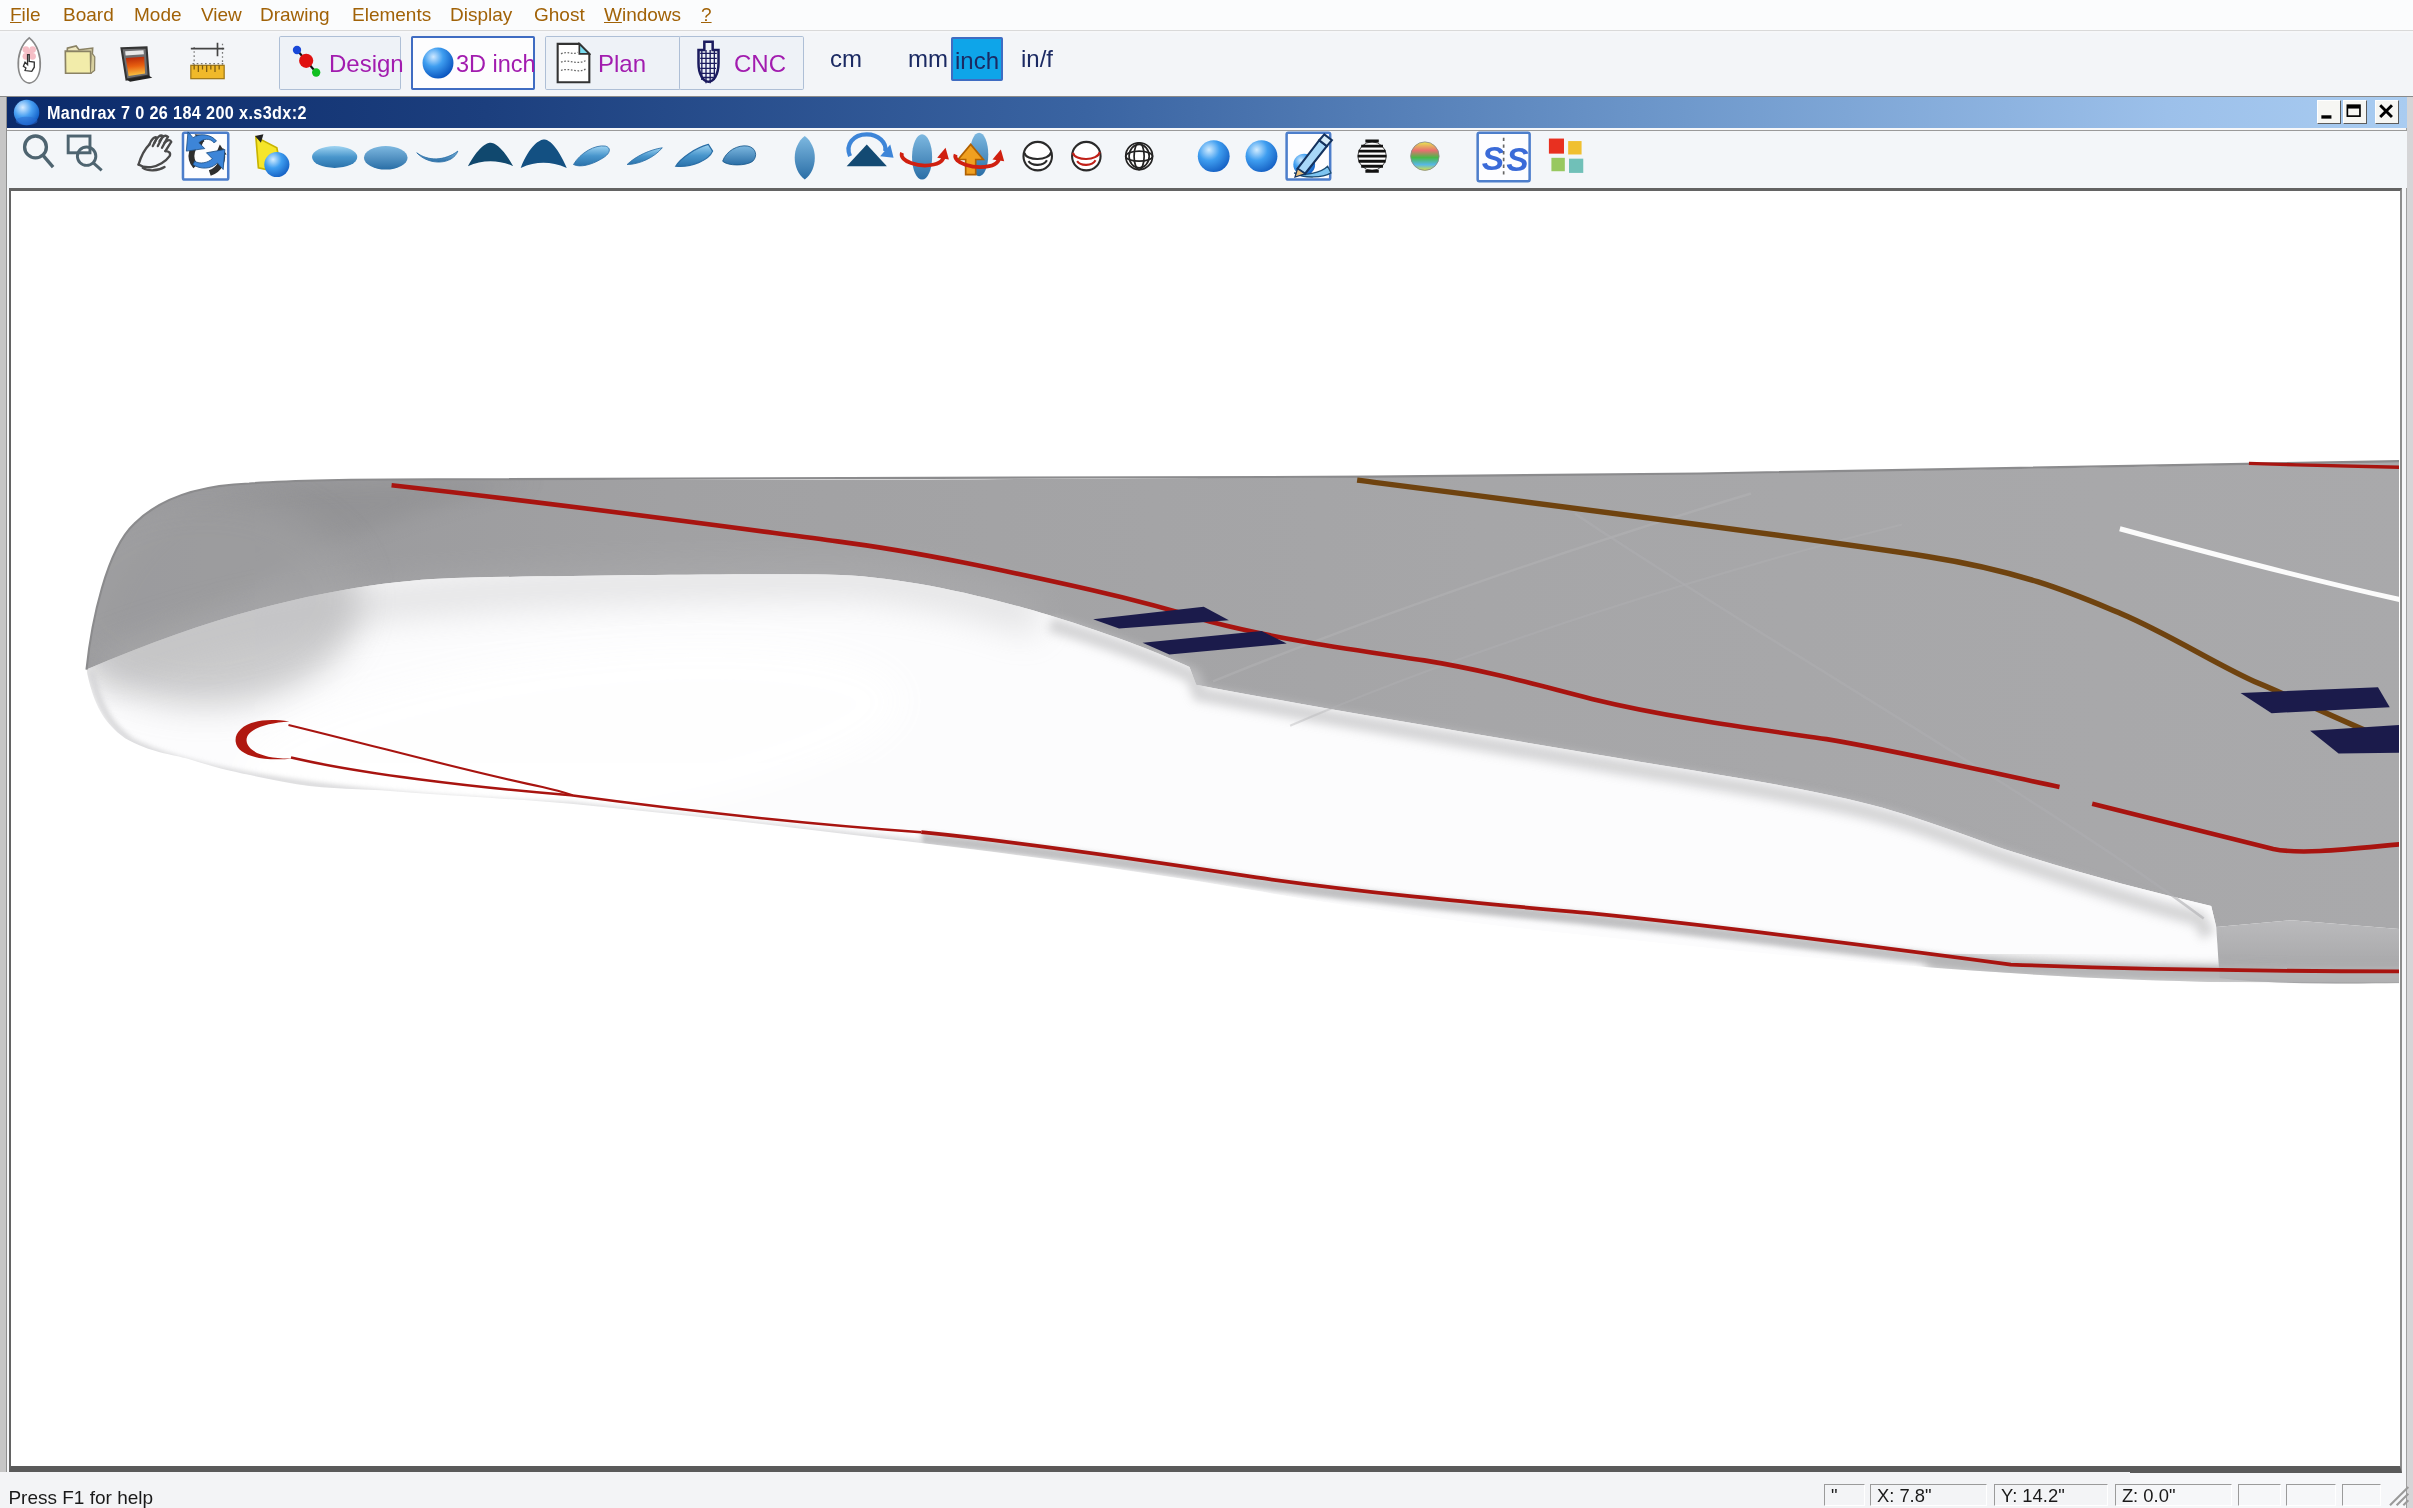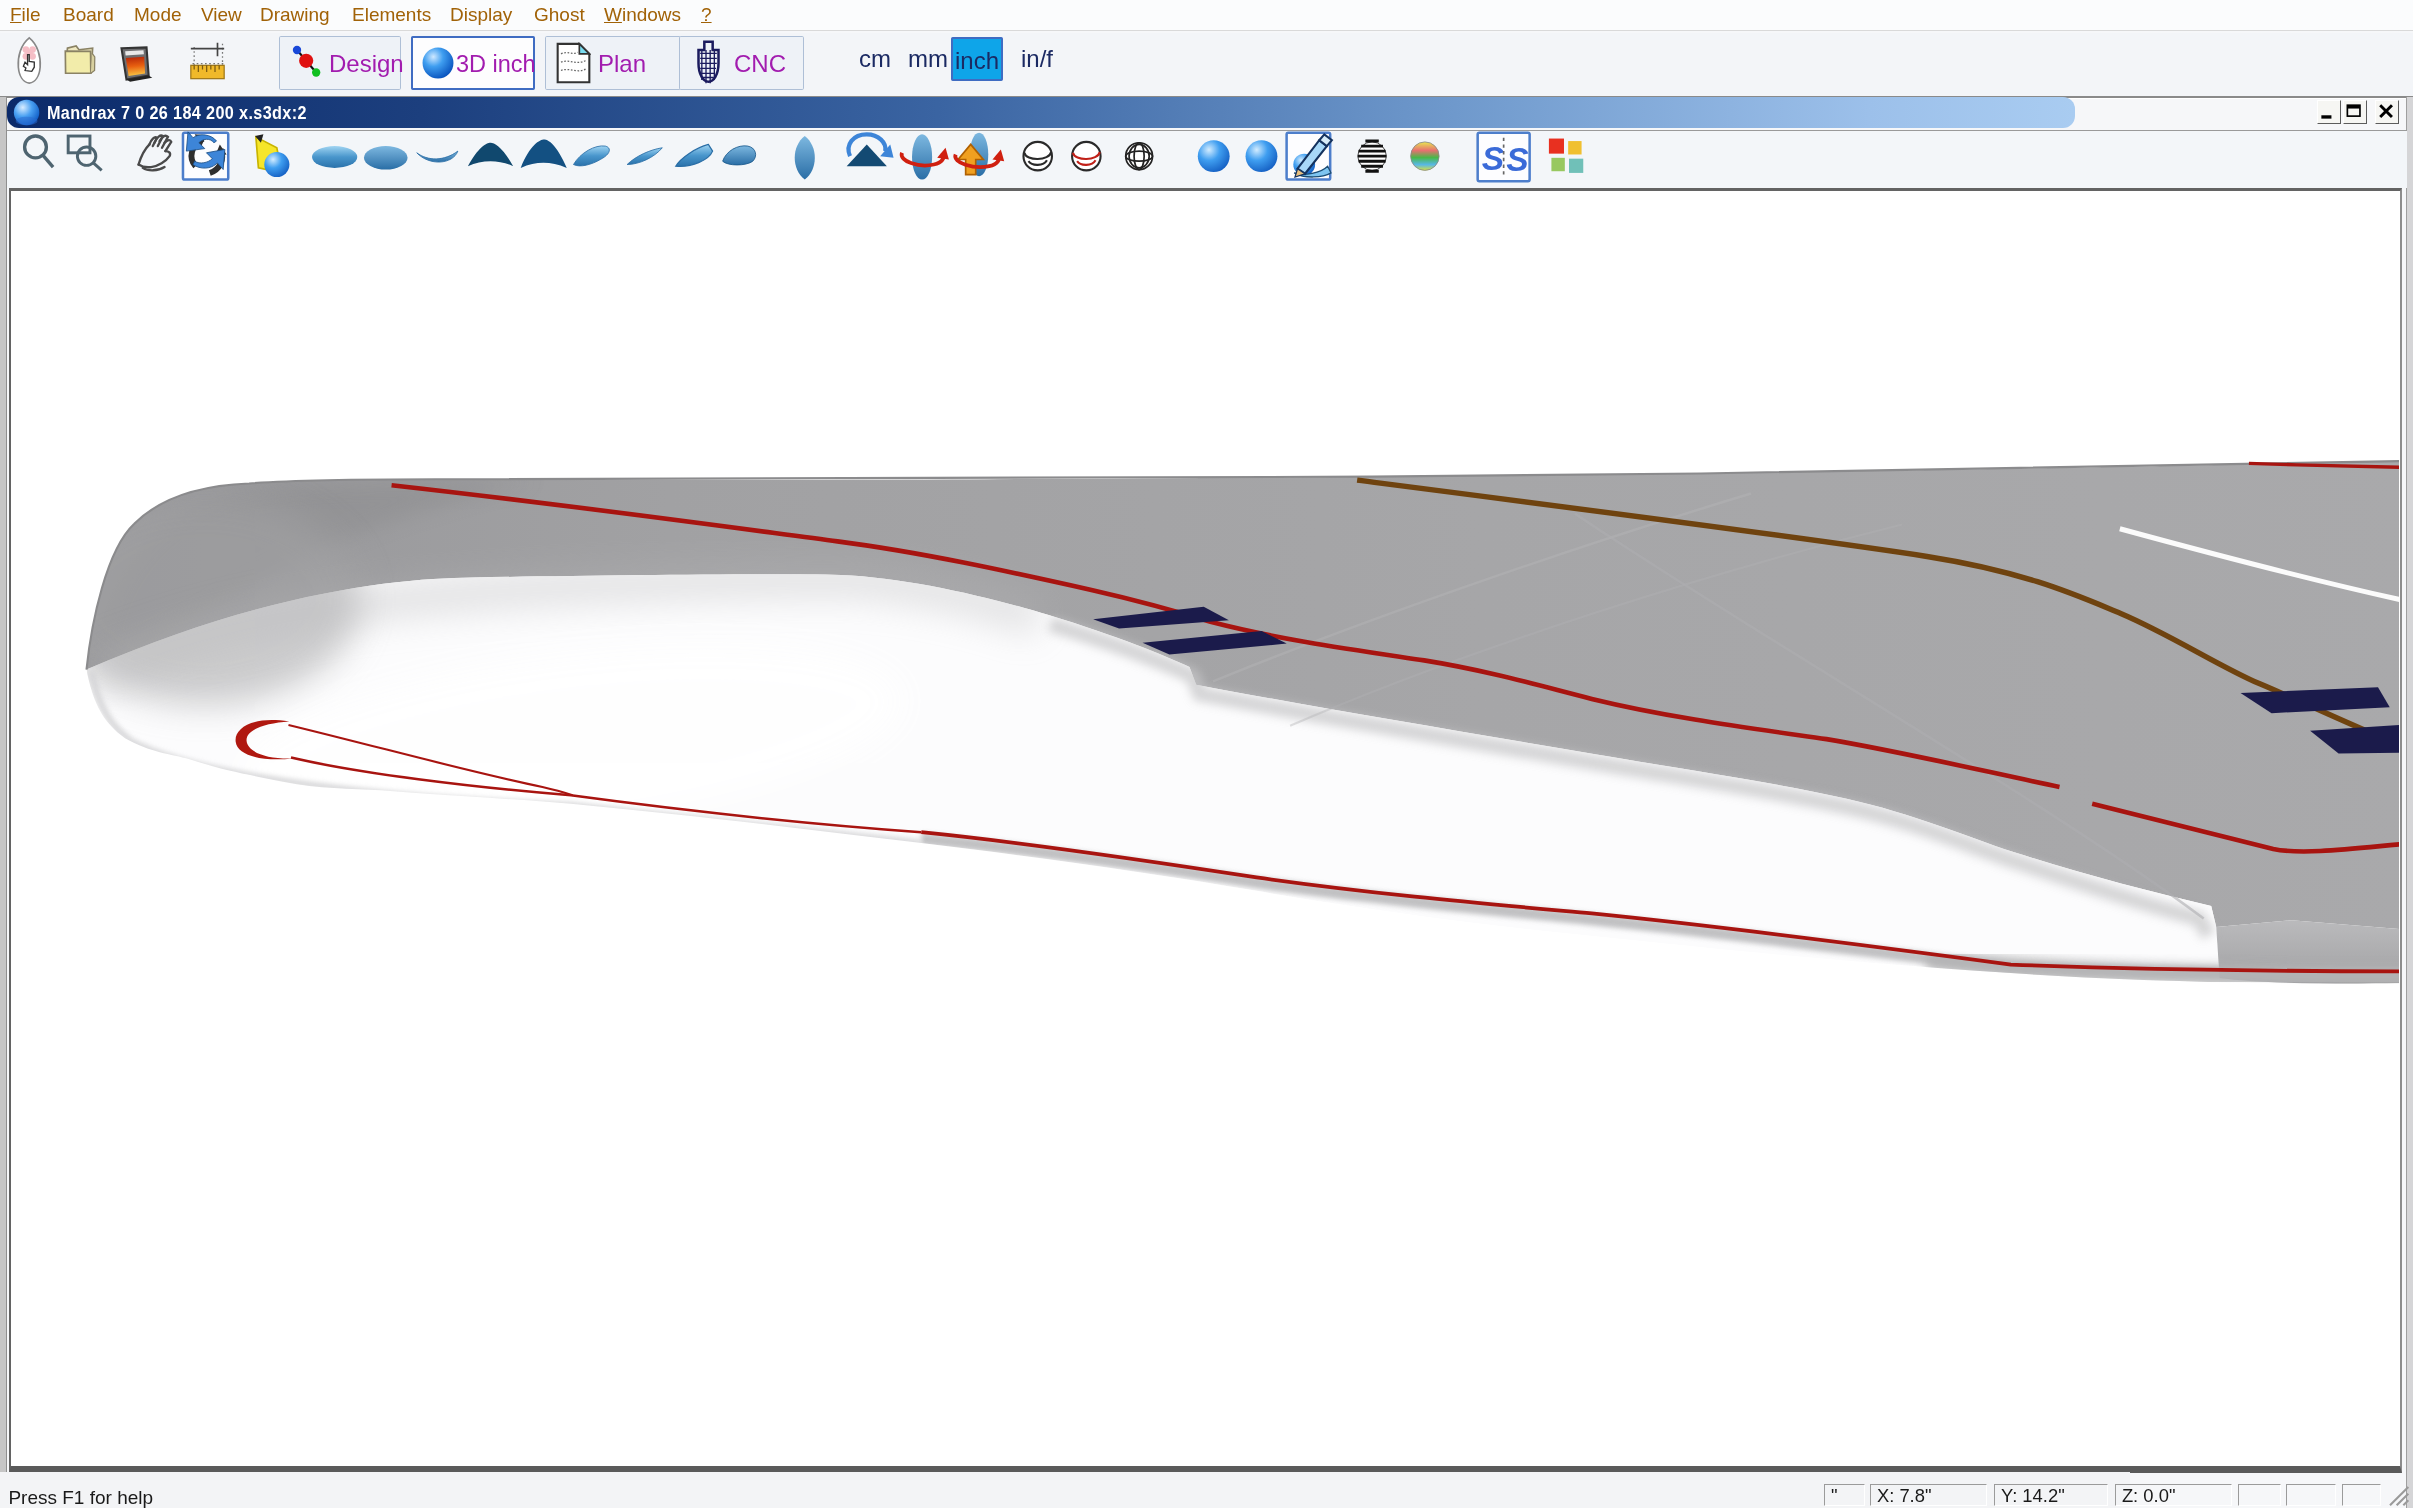--- a/index.html
+++ b/index.html
@@ -9,22 +9,22 @@
  border-bottom:1.7px solid #d9d9d9;color:#a16207;font-size:19px;}
 #menubar > span{position:absolute;top:4.2px;}
 .u{text-decoration:underline;}
 #toolbar1{position:absolute;left:0;top:33px;width:2413px;height:63px;background:#f3f5f8;}
 #tbsep{position:absolute;left:0;top:96px;width:2413px;height:3.4px;background:#8a8a8a;border-bottom:0.8px solid #fff;}
 .tbtn{position:absolute;top:2.5px;height:54px;background:#eef2f7;border:1.7px solid #aebfd6;border-radius:1.7px;
  color:#a21caf;font-size:24px;white-space:nowrap;}
 .tbtn .lbl{position:absolute;top:11.7px;}
 #btn3d{background:#fdfdfe;border:2.5px solid #3f6cc2;}
 .unit{position:absolute;top:11.7px;color:#1b2a63;font-size:24px;white-space:nowrap;}
-#titlebar{position:absolute;left:6.7px;top:97px;width:2068px;height:31px;
- background:linear-gradient(to right,#0b2a6a,#1c3f7e 20%,#3a64a2 45%,#6f99cc 70%,#9cc0ea 90%,#a9ccf1 100%);border-radius:12px;}
+#titlebar{position:absolute;left:6.7px;top:97px;width:2400px;height:31px;
+ background:linear-gradient(to right,#0b2a6a,#1c3f7e 20%,#3a64a2 45%,#6f99cc 70%,#9cc0ea 90%,#a9ccf1 100%);}
 #titletext{position:absolute;left:40px;top:5.9px;color:#fff;font-size:17.6px;font-weight:bold;letter-spacing:0.4px;transform:scaleX(0.92);transform-origin:left top;white-space:nowrap;}
 .wbtn{position:absolute;top:3.4px;width:24px;height:24px;background:#f6f6f3;
  border-top:1.7px solid #ffffff;border-left:1.7px solid #ffffff;border-right:1.7px solid #5c5c5c;border-bottom:1.7px solid #5c5c5c;}
 #toolbar2{position:absolute;left:6.7px;top:130px;width:2400px;height:58px;background:#f3f6f9;border-top:0.8px solid #9a9a9a;}
 #canvas{position:absolute;left:9.2px;top:188px;width:2393px;height:1285px;background:#fff;
  border-top:3.4px solid #636363;border-left:2.5px solid #636363;border-right:2.5px solid #8d8d8d;border-bottom:7.5px solid #5a5a5a;}
 #lstrip{position:absolute;left:0;top:97px;width:6.7px;height:1411px;background:#c6c6c6;border-right:0.8px solid #8f8f8f;}
 #rstrip{position:absolute;right:0;top:97px;width:6.7px;height:1411px;background:#d5d5d7;border-left:0.8px solid #9f9f9f;}
 #statusbar{position:absolute;left:0;top:1472px;width:2130px;height:36px;background:#f3f4f6;}
 #sbtext{position:absolute;left:8.4px;top:15px;font-size:19px;color:#1a1a1a;}
@@ -117,21 +117,21 @@
   </svg>
   <span class="lbl" style="left:52px;top:13.4px">Plan</span>
  </div>
  <div class="tbtn" style="left:679px;width:125px">
   <svg class="icon" style="left:10px;top:3.4px" width="37" height="45" viewBox="0 0 44 54">
    <path d="M17 2 L27 2 L27 12 L34 12 L34 28 C34 42 28 50 22 50 C16 50 10 42 10 28 L10 12 L17 12 Z" fill="none" stroke="#1b1b5e" stroke-width="3"></path>
    <path d="M12 16 h20 M12 22 h20 M12 28 h20 M12 34 h19 M13 40 h17 M15 45 h13 M14 12 v36 M19 12 v40 M24 12 v40 M29 12 v36" stroke="#1b1b5e" stroke-width="1.6"></path>
   </svg>
   <span class="lbl" style="left:54px;top:13.4px">CNC</span>
  </div>
- <span class="unit" style="left:859px">cm</span>
+ <span class="unit" style="left:830px">cm</span>
  <span class="unit" style="left:908px">mm</span>
  <span class="unit" style="left:951px;top:4.2px;width:52px;height:44px;border:2.5px solid #3f6cc2;background:#0ea5e9;border-radius:1.7px;text-align:center;padding-top:7.5px;">inch</span>
  <span class="unit" style="left:1021px">in/f</span>
 </div>
 <div id="tbsep"></div>
 <div id="lstrip"></div>
 <div id="rstrip"></div>
 <div id="titlebar">
  <svg class="icon" style="left:6.7px;top:1.7px" width="28" height="28" viewBox="0 0 33 33">
   <defs>

